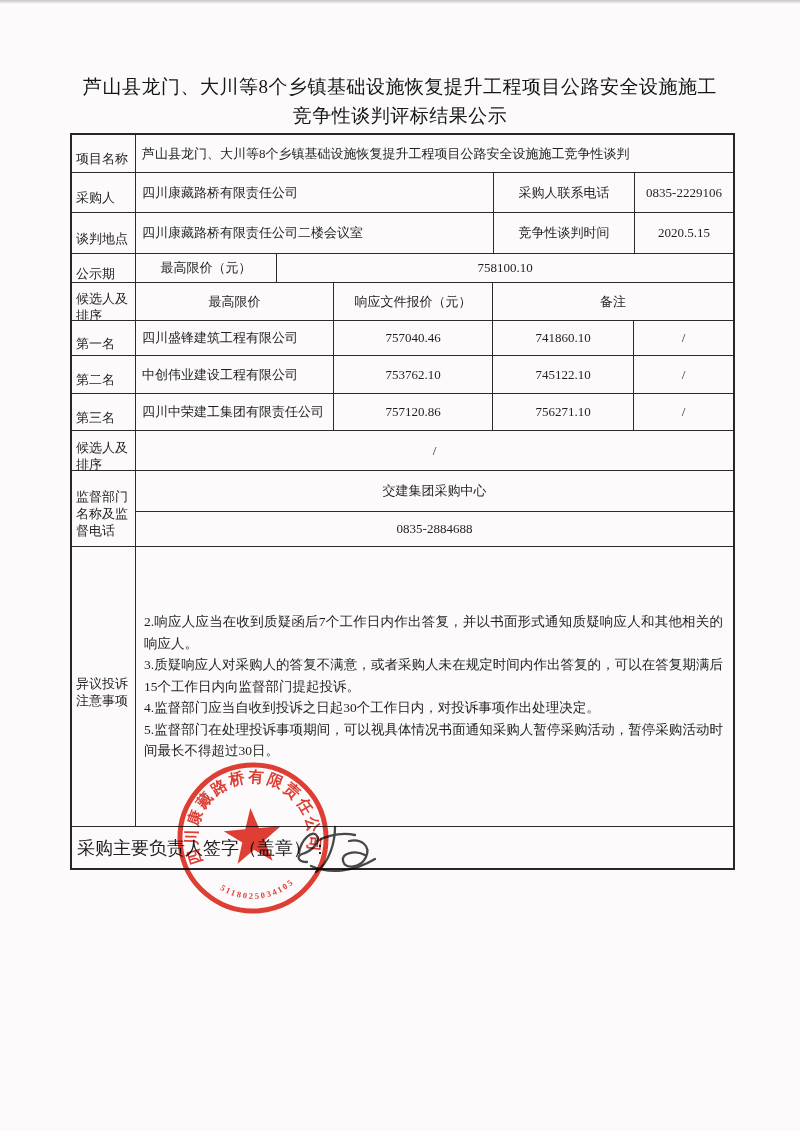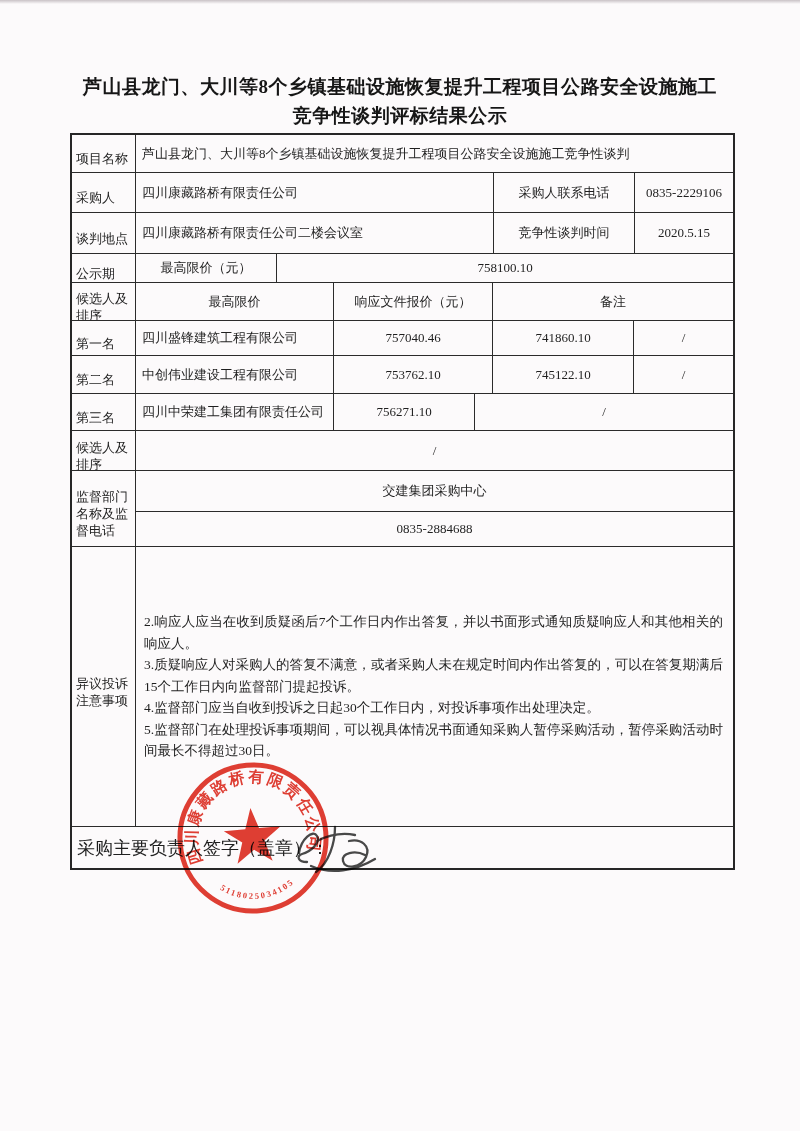--- a/index.html
+++ b/index.html
@@ -9,21 +9,21 @@
     font-family:"Liberation Serif","DejaVu Serif",serif;
     color:#1f1f1f;
     position:relative;
     overflow:hidden;
   }
   .page{position:absolute;inset:0;background:#fcfafb;}
   .top-edge{position:absolute;left:0;top:0;width:800px;height:4px;
     background:linear-gradient(#c9c2c6,rgba(201,194,198,0));}
   .title{
     position:absolute;left:0;top:72px;width:800px;
-    text-align:center;font-weight:bold;font-size:19px;line-height:29px;
+    text-align:center;font-weight:normal;font-size:19px;line-height:29px;
     color:#161616;letter-spacing:.5px;
   }
   .tbl{
     position:absolute;left:70px;top:133px;width:665px;
     border:2px solid #262626;
     background:transparent;
     box-sizing:border-box;
     font-size:13px;
   }
   .row{display:flex;border-bottom:1.4px solid #2b2b2b;box-sizing:border-box;}
@@ -119,20 +119,21 @@
     <div class="row" style="height:38px">
       <div class="cell c0 lbl">第二名</div>
       <div class="cell c1 tleft">中创伟业建设工程有限公司</div>
       <div class="cell c2 tcenter">753762.10</div>
       <div class="cell c3 tcenter">745122.10</div>
       <div class="cell c4 tcenter">/</div>
     </div>
     <div class="row" style="height:37px">
       <div class="cell c0 lbl">第三名</div>
       <div class="cell c1 tleft">四川中荣建工集团有限责任公司</div>
+      <div class="cell c2 tcenter">757120.86</div>
       <div class="cell c3 tcenter">756271.10</div>
       <div class="cell c4 tcenter">/</div>
     </div>
 
     <div class="row" style="height:40px">
       <div class="cell c0 lbl">候选人及排序</div>
       <div class="cell cw tcenter">/</div>
     </div>
 
     <div class="row" style="height:76px">

